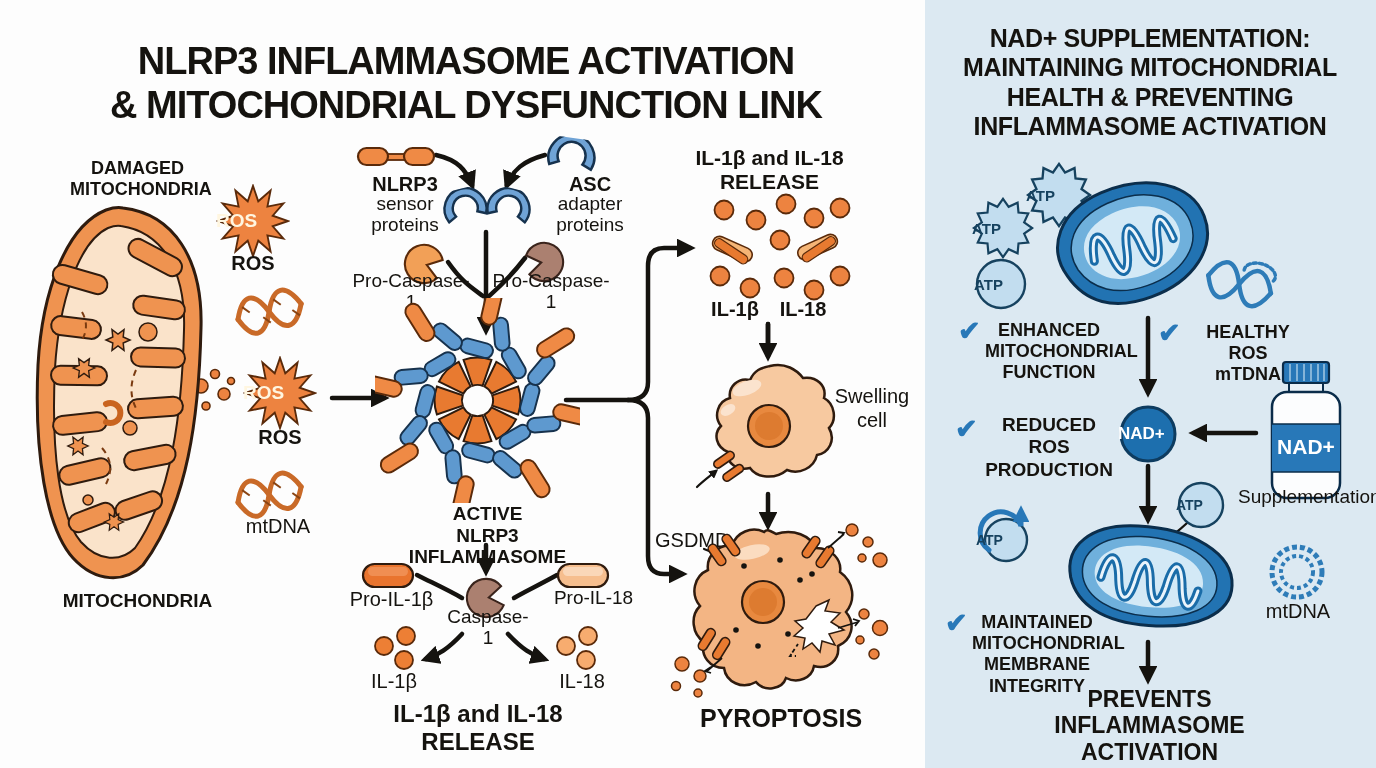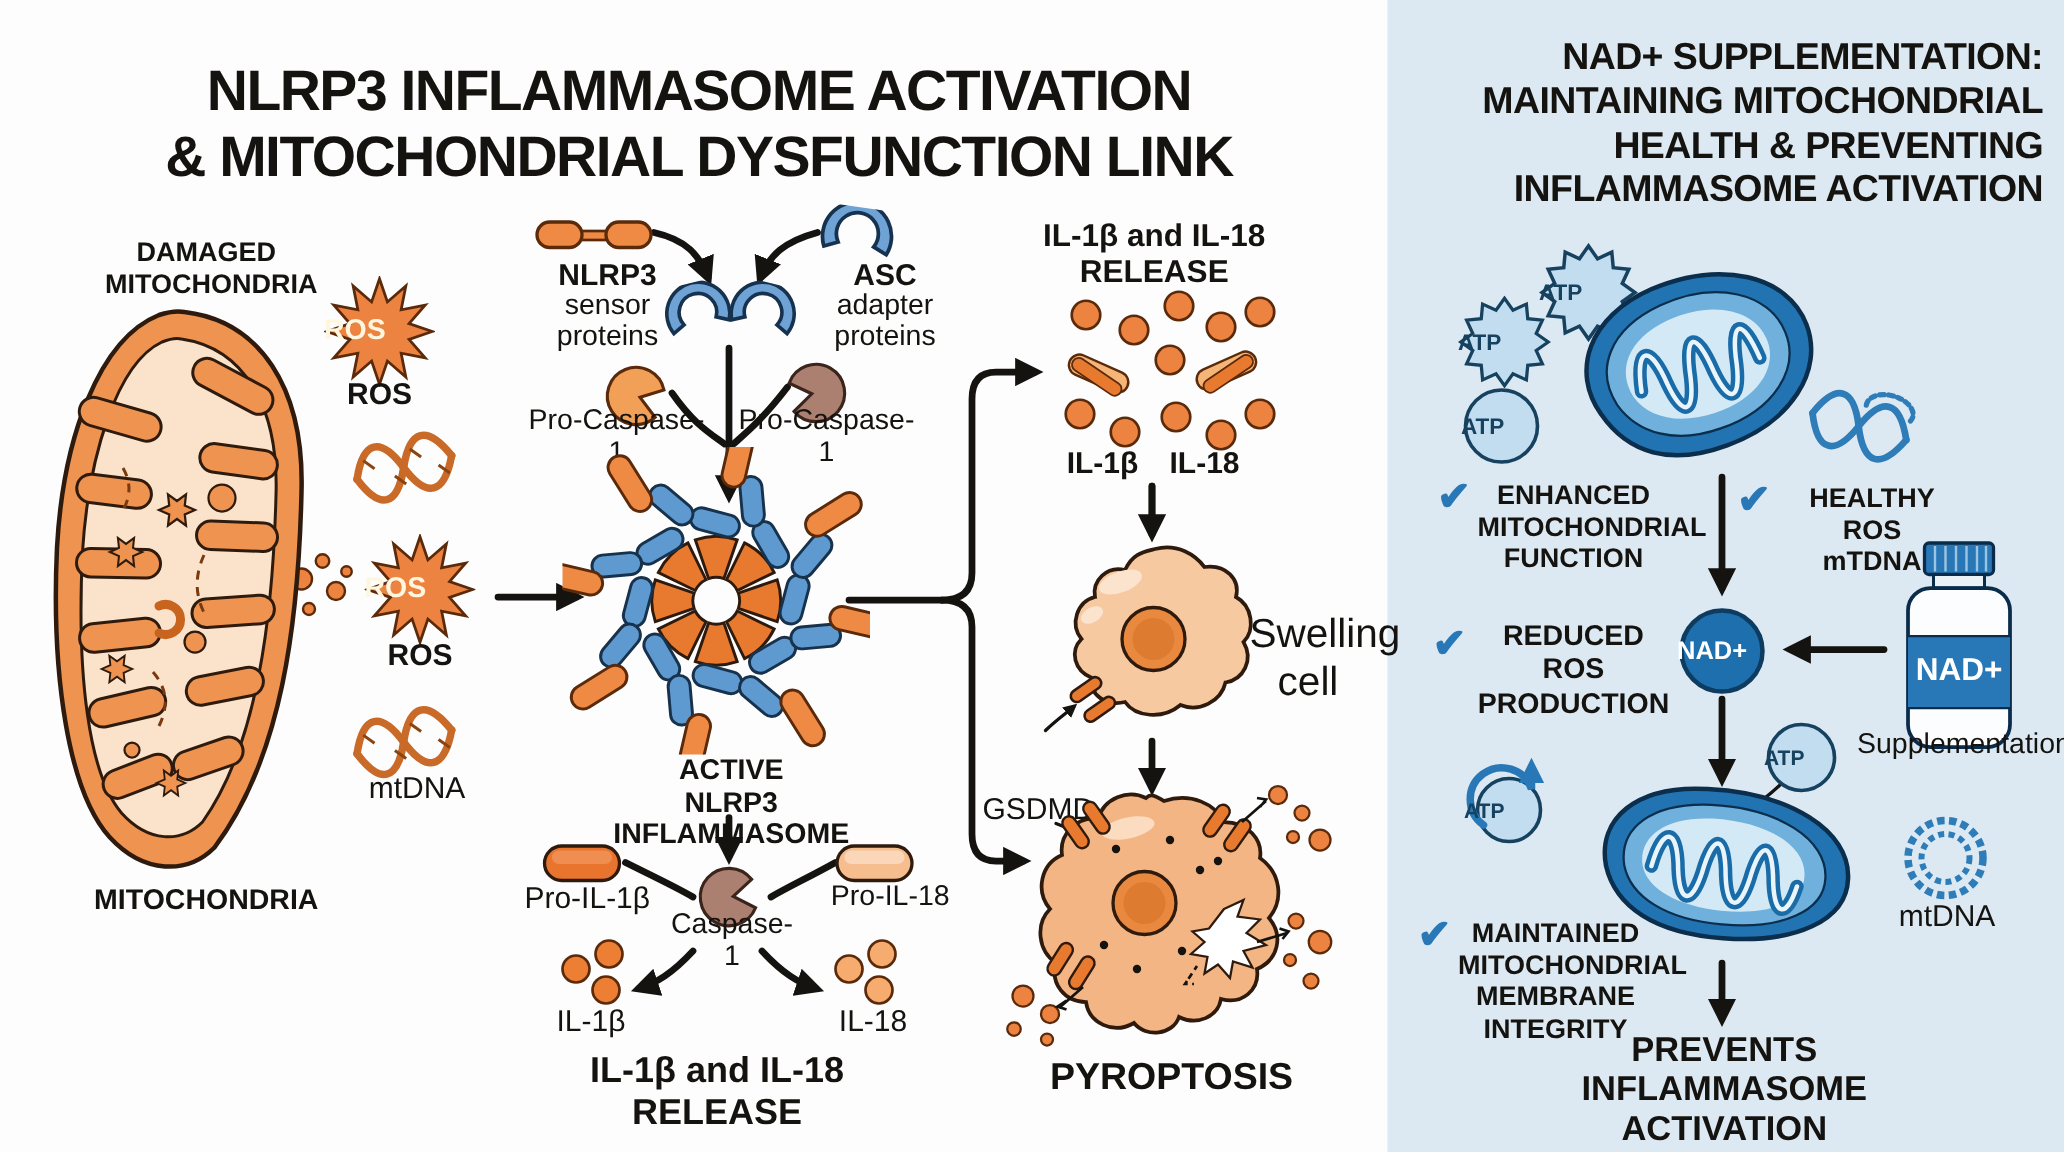--- a/index.html
+++ b/index.html
@@ -20,21 +20,21 @@
 </style>
 </head>
 <body>
 
 <div id="canvas">
 
   <div class="abs" style="left:925px;top:0;width:451px;height:768px;background:#dce9f2;"></div>
 
   <div class="abs t-main ml" style="left:66px;top:22px;width:800px;margin-top:17px;">NLRP3 INFLAMMASOME ACTIVATION
 &amp; MITOCHONDRIAL DYSFUNCTION LINK</div>
-  <div class="abs t-right ml" style="left:938px;top:24px;width:424px;text-align:right;">NAD+ SUPPLEMENTATION:
+  <div class="abs t-right ml" style="left:938px;top:24px;width:424px;">NAD+ SUPPLEMENTATION:
 MAINTAINING MITOCHONDRIAL
 HEALTH &amp; PREVENTING
 INFLAMMASOME ACTIVATION</div>
 
   <svg class="abs" style="left:0;top:0;" width="1376" height="768" viewBox="0 0 1376 768">
     <defs>
       <marker id="ah" viewBox="0 0 10 10" refX="7" refY="5" markerWidth="4.2" markerHeight="4.2" orient="auto">
         <path d="M0,0 L10,5 L0,10 Z" fill="#15130f"></path>
       </marker>
     </defs>
@@ -297,21 +297,21 @@
     <path d="M75,6 C90,2 102,10 108,18 C122,16 132,26 129,38 C140,44 142,60 134,68 C141,80 134,93 122,95 C119,108 104,115 92,110 C80,120 62,118 55,108 C42,111 31,103 33,92 C21,87 18,74 26,66 C18,56 23,41 35,38 C33,27 43,17 55,20 C60,9 67,8 75,6 Z" fill="#f7c9a0" stroke="#2f1b0e" stroke-width="2.5"></path>
     <ellipse cx="52" cy="28" rx="15" ry="7" fill="#fbe3ce" transform="rotate(-20 52 28)"></ellipse>
     <ellipse cx="33" cy="50" rx="8" ry="5" fill="#fbe3ce" transform="rotate(-30 33 50)"></ellipse>
     <circle cx="74" cy="66" r="21" fill="#e8893f" stroke="#2f1b0e" stroke-width="2.2"></circle>
     <circle cx="74" cy="66" r="14" fill="#dd7b30"></circle>
     <g transform="translate(34,106) rotate(55)">
       <rect x="-12" y="-11" width="8" height="23" rx="4" fill="#e87a30" stroke="#2f1b0e" stroke-width="1.7"></rect>
       <rect x="4" y="-11" width="8" height="23" rx="4" fill="#e87a30" stroke="#2f1b0e" stroke-width="1.7"></rect>
     </g>
   </svg>
-  <div class="abs reg ml ctr" style="left:833px;top:406px;width:78px;font-size:27px;line-height:1.2;">Swelling
+  <div class="abs reg ml ctr" style="left:833px;top:384px;width:78px;font-size:20px;line-height:1.2;">Swelling
 cell</div>
 
   <div class="abs reg" style="left:655px;top:529px;width:78px;font-size:20px;">GSDMD</div>
 
   <svg class="abs" style="left:666px;top:518px;" width="230" height="182" viewBox="0 0 230 182">
     <path d="M110,16 C128,10 144,18 150,30 C166,30 176,42 174,54 C188,64 190,82 180,94 C190,106 186,122 172,128 C174,142 162,152 148,148 C146,160 132,166 120,160 C116,172 98,174 90,164 C76,172 60,164 58,150 C44,150 34,138 38,124 C26,116 24,98 34,88 C24,76 28,58 42,52 C40,38 52,26 66,28 C70,14 86,8 98,14 C102,10 106,14 110,16 Z" fill="#f3b584" stroke="#2f1b0e" stroke-width="2.5"></path>
     <ellipse cx="86" cy="34" rx="18" ry="7" fill="#fbdcc0" transform="rotate(-12 86 34)"></ellipse>
     <path d="M150,88 l13,-6 l-4,11 l15,2 l-9,9 l13,8 l-15,4 l6,11 l-13,-4 l-2,11 l-8,-9 l-9,6 l2,-11 l-11,-2 l9,-8 l-8,-7 l11,-2 Z" fill="#ffffff" stroke="#2f1b0e" stroke-width="1.5"></path>
     <circle cx="97" cy="84" r="21" fill="#e8893f" stroke="#2f1b0e" stroke-width="2.2"></circle>
     <circle cx="97" cy="84" r="14" fill="#dd7b30"></circle>

